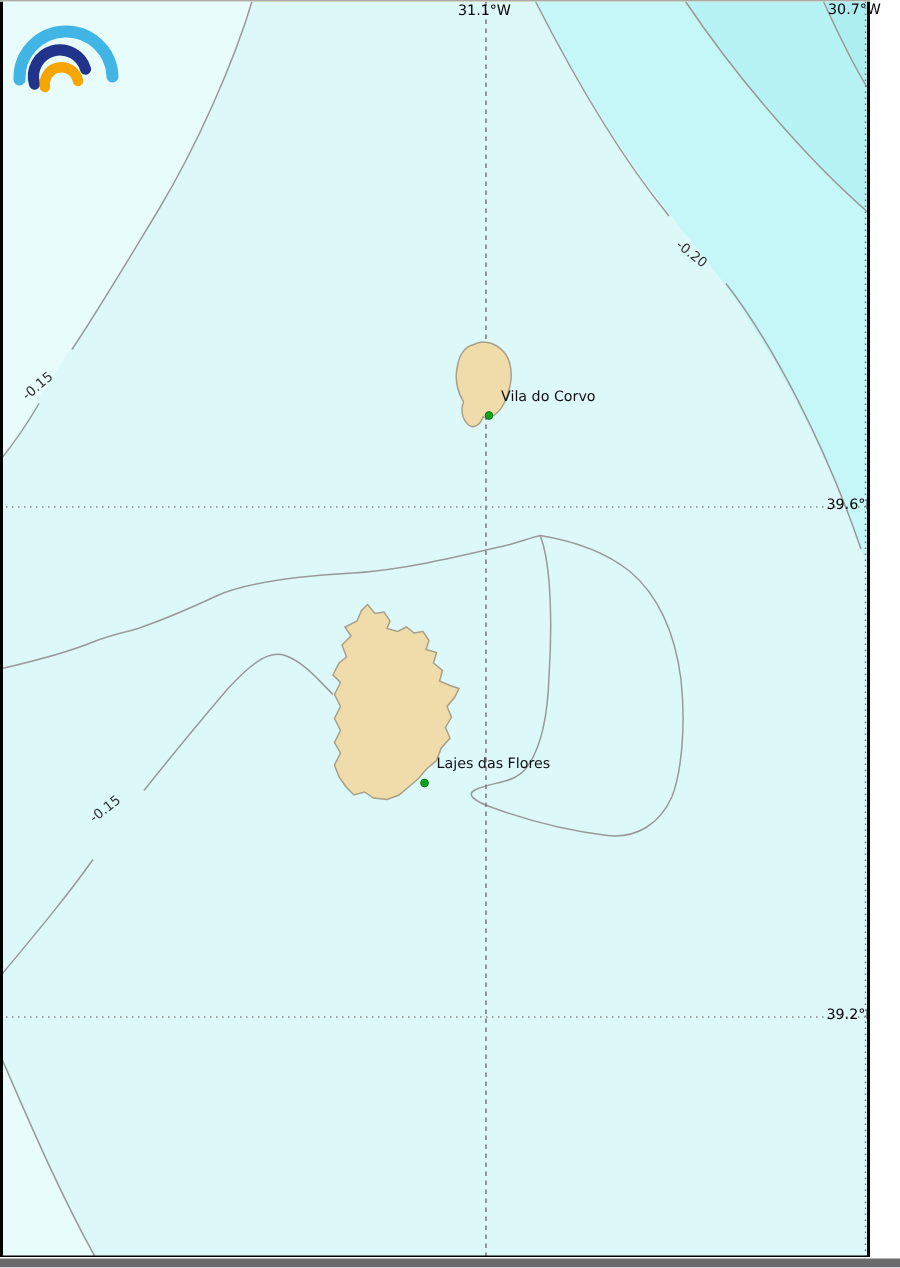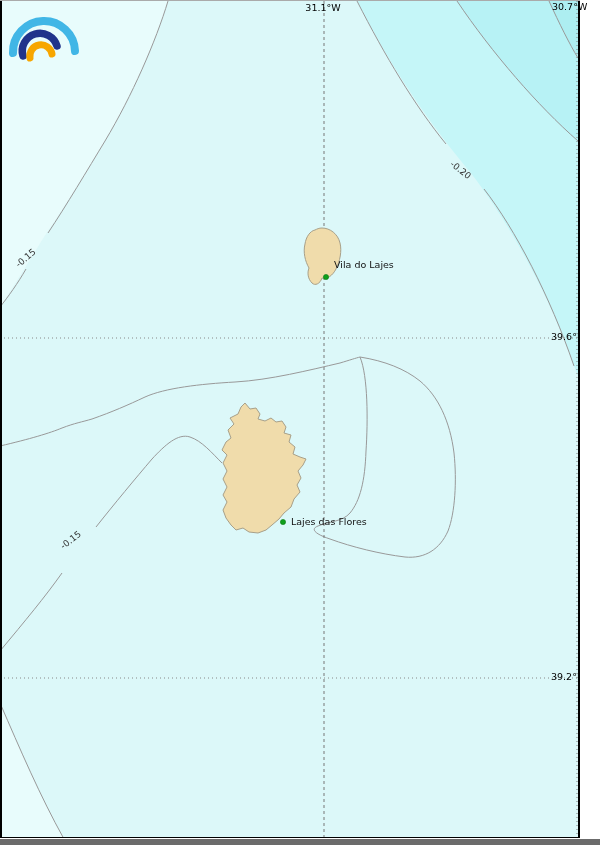--- a/index.html
+++ b/index.html
@@ -29,21 +29,21 @@
   .contour-label {
     position:absolute; font-size:9px; color:#333; white-space:nowrap;
     transform-origin:center center;
   }
   .contour-label-1 { left:14px;  top:252px; transform:rotate(-40deg); }
   .contour-label-2 { left:449px; top:164px; transform:rotate(38deg);  }
   .contour-label-3 { left:59px;  top:534px; transform:rotate(-38deg); }
 
   .place-label { position:absolute; font-size:9.5px; color:#111; white-space:nowrap; }
   .place-label-1 { left:334px; top:258px; }
-  .place-label-2 { left:291px; top:503px;margin-top:12px; }
+  .place-label-2 { left:291px; top:503px; }
 </style>
 </head>
 <body>
 
 <div class="stage">
 
   <div class="map-frame">
 
     <svg width="580" height="838" viewBox="0 0 580 838">
 
@@ -115,21 +115,21 @@
     </svg>
 
     <div class="maplabel lon-label-1">31.1°W</div>
     <div class="maplabel lat-label lat-label-1">39.6°N</div>
     <div class="maplabel lat-label lat-label-2">39.2°N</div>
 
     <div class="contour-label contour-label-1">-0.15</div>
     <div class="contour-label contour-label-2">-0.20</div>
     <div class="contour-label contour-label-3">-0.15</div>
 
-    <div class="place-label place-label-1">Vila do Lajes</div>
+    <div class="place-label place-label-1">Vila do Corvo</div>
     <div class="place-label place-label-2">Lajes das Flores</div>
 
     <div class="border-left"></div>
     <div class="border-right"></div>
     <div class="border-bottom"></div>
   </div>
 
   <div class="maplabel lon-label-2">30.7°W</div>
 
   <div class="bottom-strip"></div>

